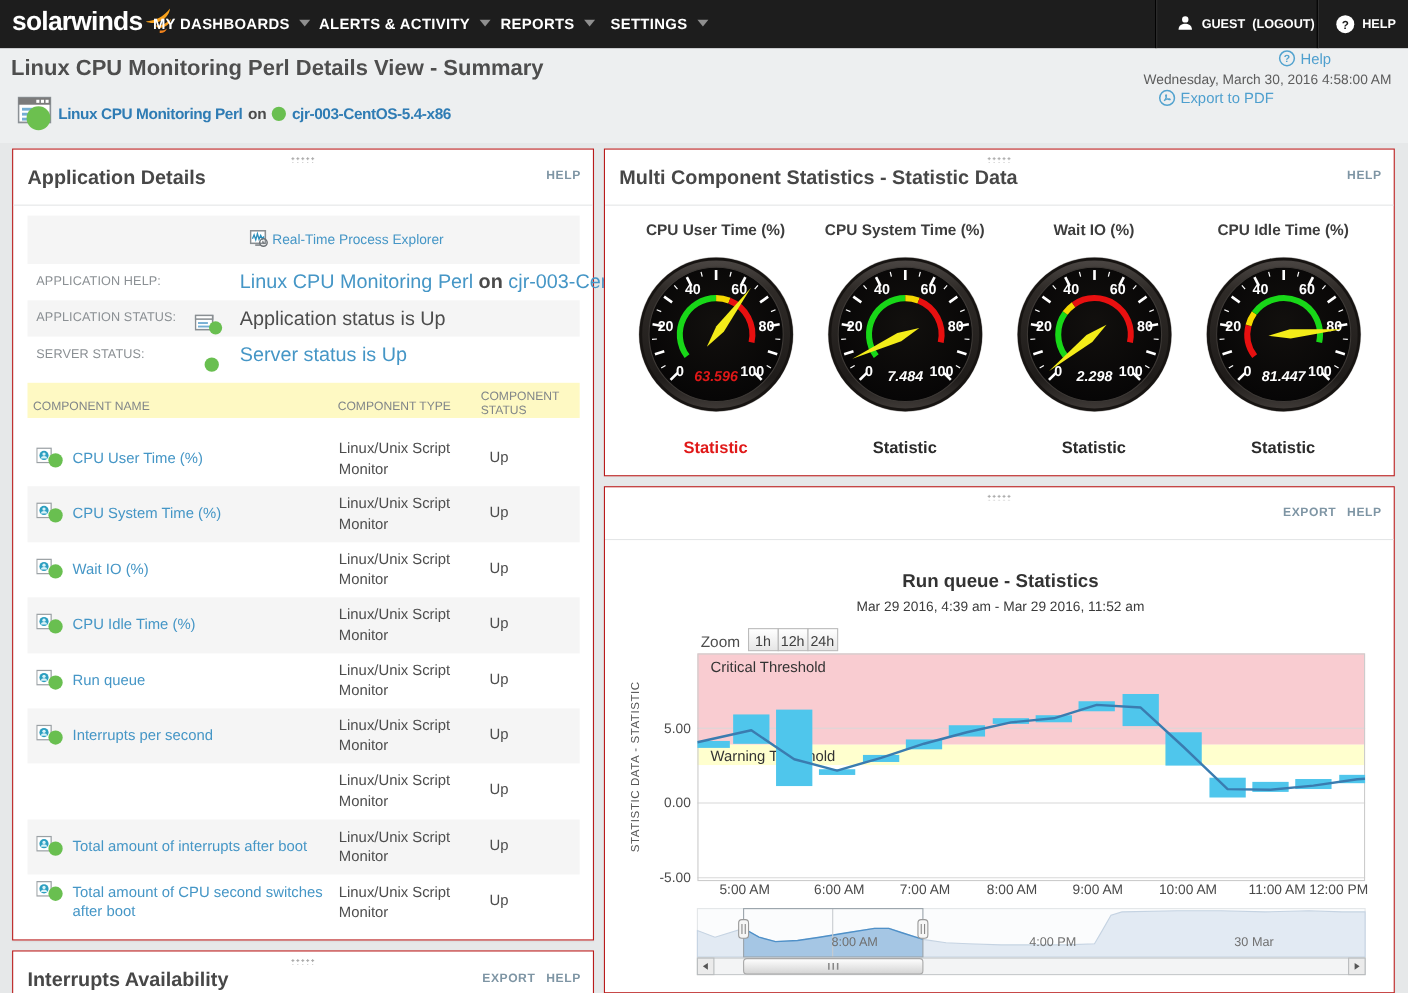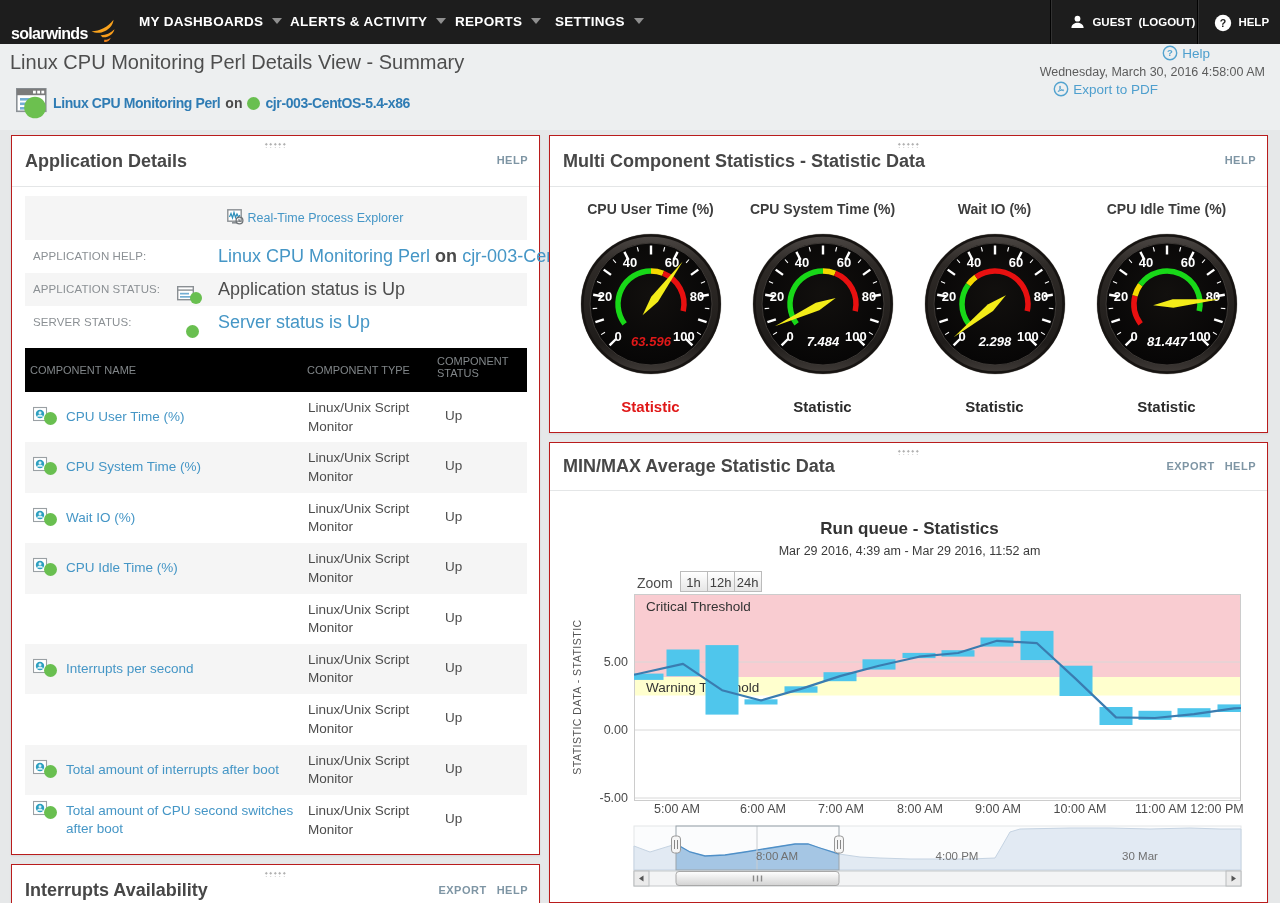--- a/index.html
+++ b/index.html
@@ -1,26 +1,26 @@
 <!DOCTYPE html>
 <html><head><meta charset="utf-8"><style>
 * { margin:0; padding:0; box-sizing:border-box; }
 html,body { width:1280px; height:903px; overflow:hidden; font-family:"Liberation Sans",sans-serif; background:#e6e8e9; }
 a { text-decoration:none; }
 .lnk { color:#4596c6; }
 
 #nav { position:absolute; left:0; top:0; width:1280px; height:44px; background:#1d1d1d; }
-#nav .logo { position:absolute; left:11px; top:19px; color:#fff; font-size:16px; font-weight:bold; letter-spacing:-0.7px; }
+#nav .logo { position:absolute; left:11px; top:6px; color:#fff; font-size:24px; font-weight:bold; letter-spacing:-0.7px; }
 .navitem { position:absolute; top:0; height:44px; line-height:44px; color:#fff; font-size:13.5px; font-weight:bold; letter-spacing:0.3px; }
 .caret { display:inline-block; width:0; height:0; border-left:5px solid transparent; border-right:5px solid transparent; border-top:6px solid #8f8f8f; margin-left:9px; vertical-align:2px; }
 .nsm { font-size:11.5px !important; letter-spacing:0 !important; }
 .navsep { position:absolute; top:0; height:44px; width:1px; background:#020202; box-shadow:1px 0 0 #323232; }
 
 #phead { position:absolute; left:0; top:44px; width:1280px; height:86px; background:#edeff0; }
-#ptitle { position:absolute; left:10px; top:7px; font-size:20px; font-weight:normal; color:#4e4e4e; }
+#ptitle { position:absolute; left:10px; top:7px; font-size:20px; font-weight:bold; color:#4e4e4e; }
 #pdf { position:absolute; right:122px; top:1px; font-size:13.5px; color:#4e9fce;margin-top:36px; }
 #hlp { position:absolute; right:70px; top:1px; font-size:13.5px; color:#4e9fce; }
 #pdate { position:absolute; right:15px; top:21px; font-size:12.5px; color:#5c5c5c; }
 #sub { position:absolute; left:16px; top:87px; display:flex; align-items:center; }
 #sub svg { margin-right:6px; }
 #sub .t { font-size:14px; font-weight:bold; letter-spacing:-0.4px; color:#2f7cb4; }
 #sub .on { font-size:14px; font-weight:bold; color:#4a4a4a; margin:0 5px; }
 .gdot { display:inline-block; width:13px; height:13px; border-radius:50%; background:#69bf50; vertical-align:-1px; }
 
 .panel { position:absolute; background:#fff; border:1px solid #b91c1c; box-shadow:0 1px 2px rgba(0,0,0,0.08); }
@@ -30,21 +30,21 @@
 .phdr .links a { color:#7e95a4; margin-left:10px; }
 .dots { position:absolute; top:6px; left:50%; width:23px; height:6px; margin-left:-12px;
   background-image:radial-gradient(#a9a9a9 34%, transparent 38%); background-size:4.5px 4.5px; }
 
 #pd-rt { position:absolute; left:13px; right:12px; top:60px; height:44px; background:#f5f5f5; padding-left:202px; line-height:44px; font-size:12.5px; }
 .inforow { position:absolute; left:13px; right:12px; height:33px; line-height:33px; font-size:13.5px; }
 .inforow .lbl { position:absolute; left:8px; top:0; font-size:11.5px; color:#8b9094; letter-spacing:0.1px; }
 .inforow .val { position:absolute; left:193px; top:0; color:#4d4d4d; white-space:nowrap; font-size:18px;text-align:center; }
 .inforow .ic { position:absolute; left:152px; top:7px; }
 
-#thead { position:absolute; left:13px; right:12px; top:212px; height:44px; background:#000000; font-size:11px; color:#818689; }
+#thead { position:absolute; left:13px; right:12px; top:212px; height:32px; background:#fef9c3; font-size:11px; color:#818689; }
 #thead div { position:absolute; }
 .trow { position:relative; margin:0 12px 0 13px; height:50.4px; font-size:13.5px; }
 .trow.shaded { background:#f5f5f5; }
 .trow .c-name { position:absolute; left:8px; top:16px; width:272px; line-height:18px; }
 .trow .c-name svg { position:absolute; left:0; top:-2px; }
 .trow .c-name a { display:inline-block; padding-left:33px; max-width:250px; }
 .trow.two .c-name a { max-width:293px; }
 .trow.two .c-name { top:7px; }
 .trow .c-type { position:absolute; left:283px; top:7px; width:130px; color:#4d4d4d; line-height:18.5px; }
 .trow .c-status { position:absolute; left:420px; top:16px; color:#4d4d4d; }
@@ -190,20 +190,27 @@
 <rect x="0.5" y="1.5" width="13" height="13" fill="#fff" stroke="#9aa0a4" stroke-width="1.1"></rect>
 <circle cx="7" cy="8" r="4.2" fill="#2d9fc0"></circle>
 <circle cx="7" cy="6.8" r="1.5" fill="#d9f2f8"></circle>
 <path d="M3.8 10.8 a3.4 3.4 0 0 1 6.4 0 z" fill="#d9f2f8"></path>
 <circle cx="17.5" cy="12.5" r="6.5" fill="#69bf50"></circle>
 </svg><a class="lnk">CPU Idle Time (%)</a></div>
 <div class="c-type">Linux/Unix Script Monitor</div>
 <div class="c-status">Up</div>
 </div>
 <div class="trow">
+<div class="c-name"><svg width="25" height="20" viewBox="0 0 25 20">
+<rect x="0.5" y="1.5" width="13" height="13" fill="#fff" stroke="#9aa0a4" stroke-width="1.1"></rect>
+<circle cx="7" cy="8" r="4.2" fill="#2d9fc0"></circle>
+<circle cx="7" cy="6.8" r="1.5" fill="#d9f2f8"></circle>
+<path d="M3.8 10.8 a3.4 3.4 0 0 1 6.4 0 z" fill="#d9f2f8"></path>
+<circle cx="17.5" cy="12.5" r="6.5" fill="#69bf50"></circle>
+</svg><a class="lnk">Run queue</a></div>
 <div class="c-type">Linux/Unix Script Monitor</div>
 <div class="c-status">Up</div>
 </div>
 <div class="trow shaded">
 <div class="c-name"><svg width="25" height="20" viewBox="0 0 25 20">
 <rect x="0.5" y="1.5" width="13" height="13" fill="#fff" stroke="#9aa0a4" stroke-width="1.1"></rect>
 <circle cx="7" cy="8" r="4.2" fill="#2d9fc0"></circle>
 <circle cx="7" cy="6.8" r="1.5" fill="#d9f2f8"></circle>
 <path d="M3.8 10.8 a3.4 3.4 0 0 1 6.4 0 z" fill="#d9f2f8"></path>
 <circle cx="17.5" cy="12.5" r="6.5" fill="#69bf50"></circle>
@@ -470,21 +477,20 @@
           <text x="75.0" y="115.0" text-anchor="middle" font-size="13" font-weight="bold" font-style="italic" fill="#fff">81.447</text>
         </svg>
 <div class="glabel" style="color:#2b2b2b">Statistic</div>
 </div>
     </div>
 </div>
 
 <div class="panel" id="p4" style="left:549px;top:442px;width:719px;height:461px">
   <div class="phdr" style="height:48px">
       <div class="dots"></div>
-      <div class="t" style="top:13px">MIN/MAX Average Statistic Data</div>
       <div class="links" style="top:17px"><a>EXPORT</a><a>HELP</a></div>
     </div>
   <div id="ctitle">Run queue - Statistics</div>
   <div id="csub">Mar 29 2016, 4:39 am - Mar 29 2016, 11:52 am</div>
   <div id="zoomrow">Zoom&nbsp; <span class="zbtn">1h</span><span class="zbtn">12h</span><span class="zbtn">24h</span></div>
   <svg width="719" height="461" viewBox="0 0 719 461" style="position:absolute;left:0;top:0">
       <clipPath id="plotclip">
         <rect x="84" y="151" width="607" height="207"></rect>
       </clipPath>
       <rect x="84" y="151" width="607" height="207" fill="#fff"></rect>

